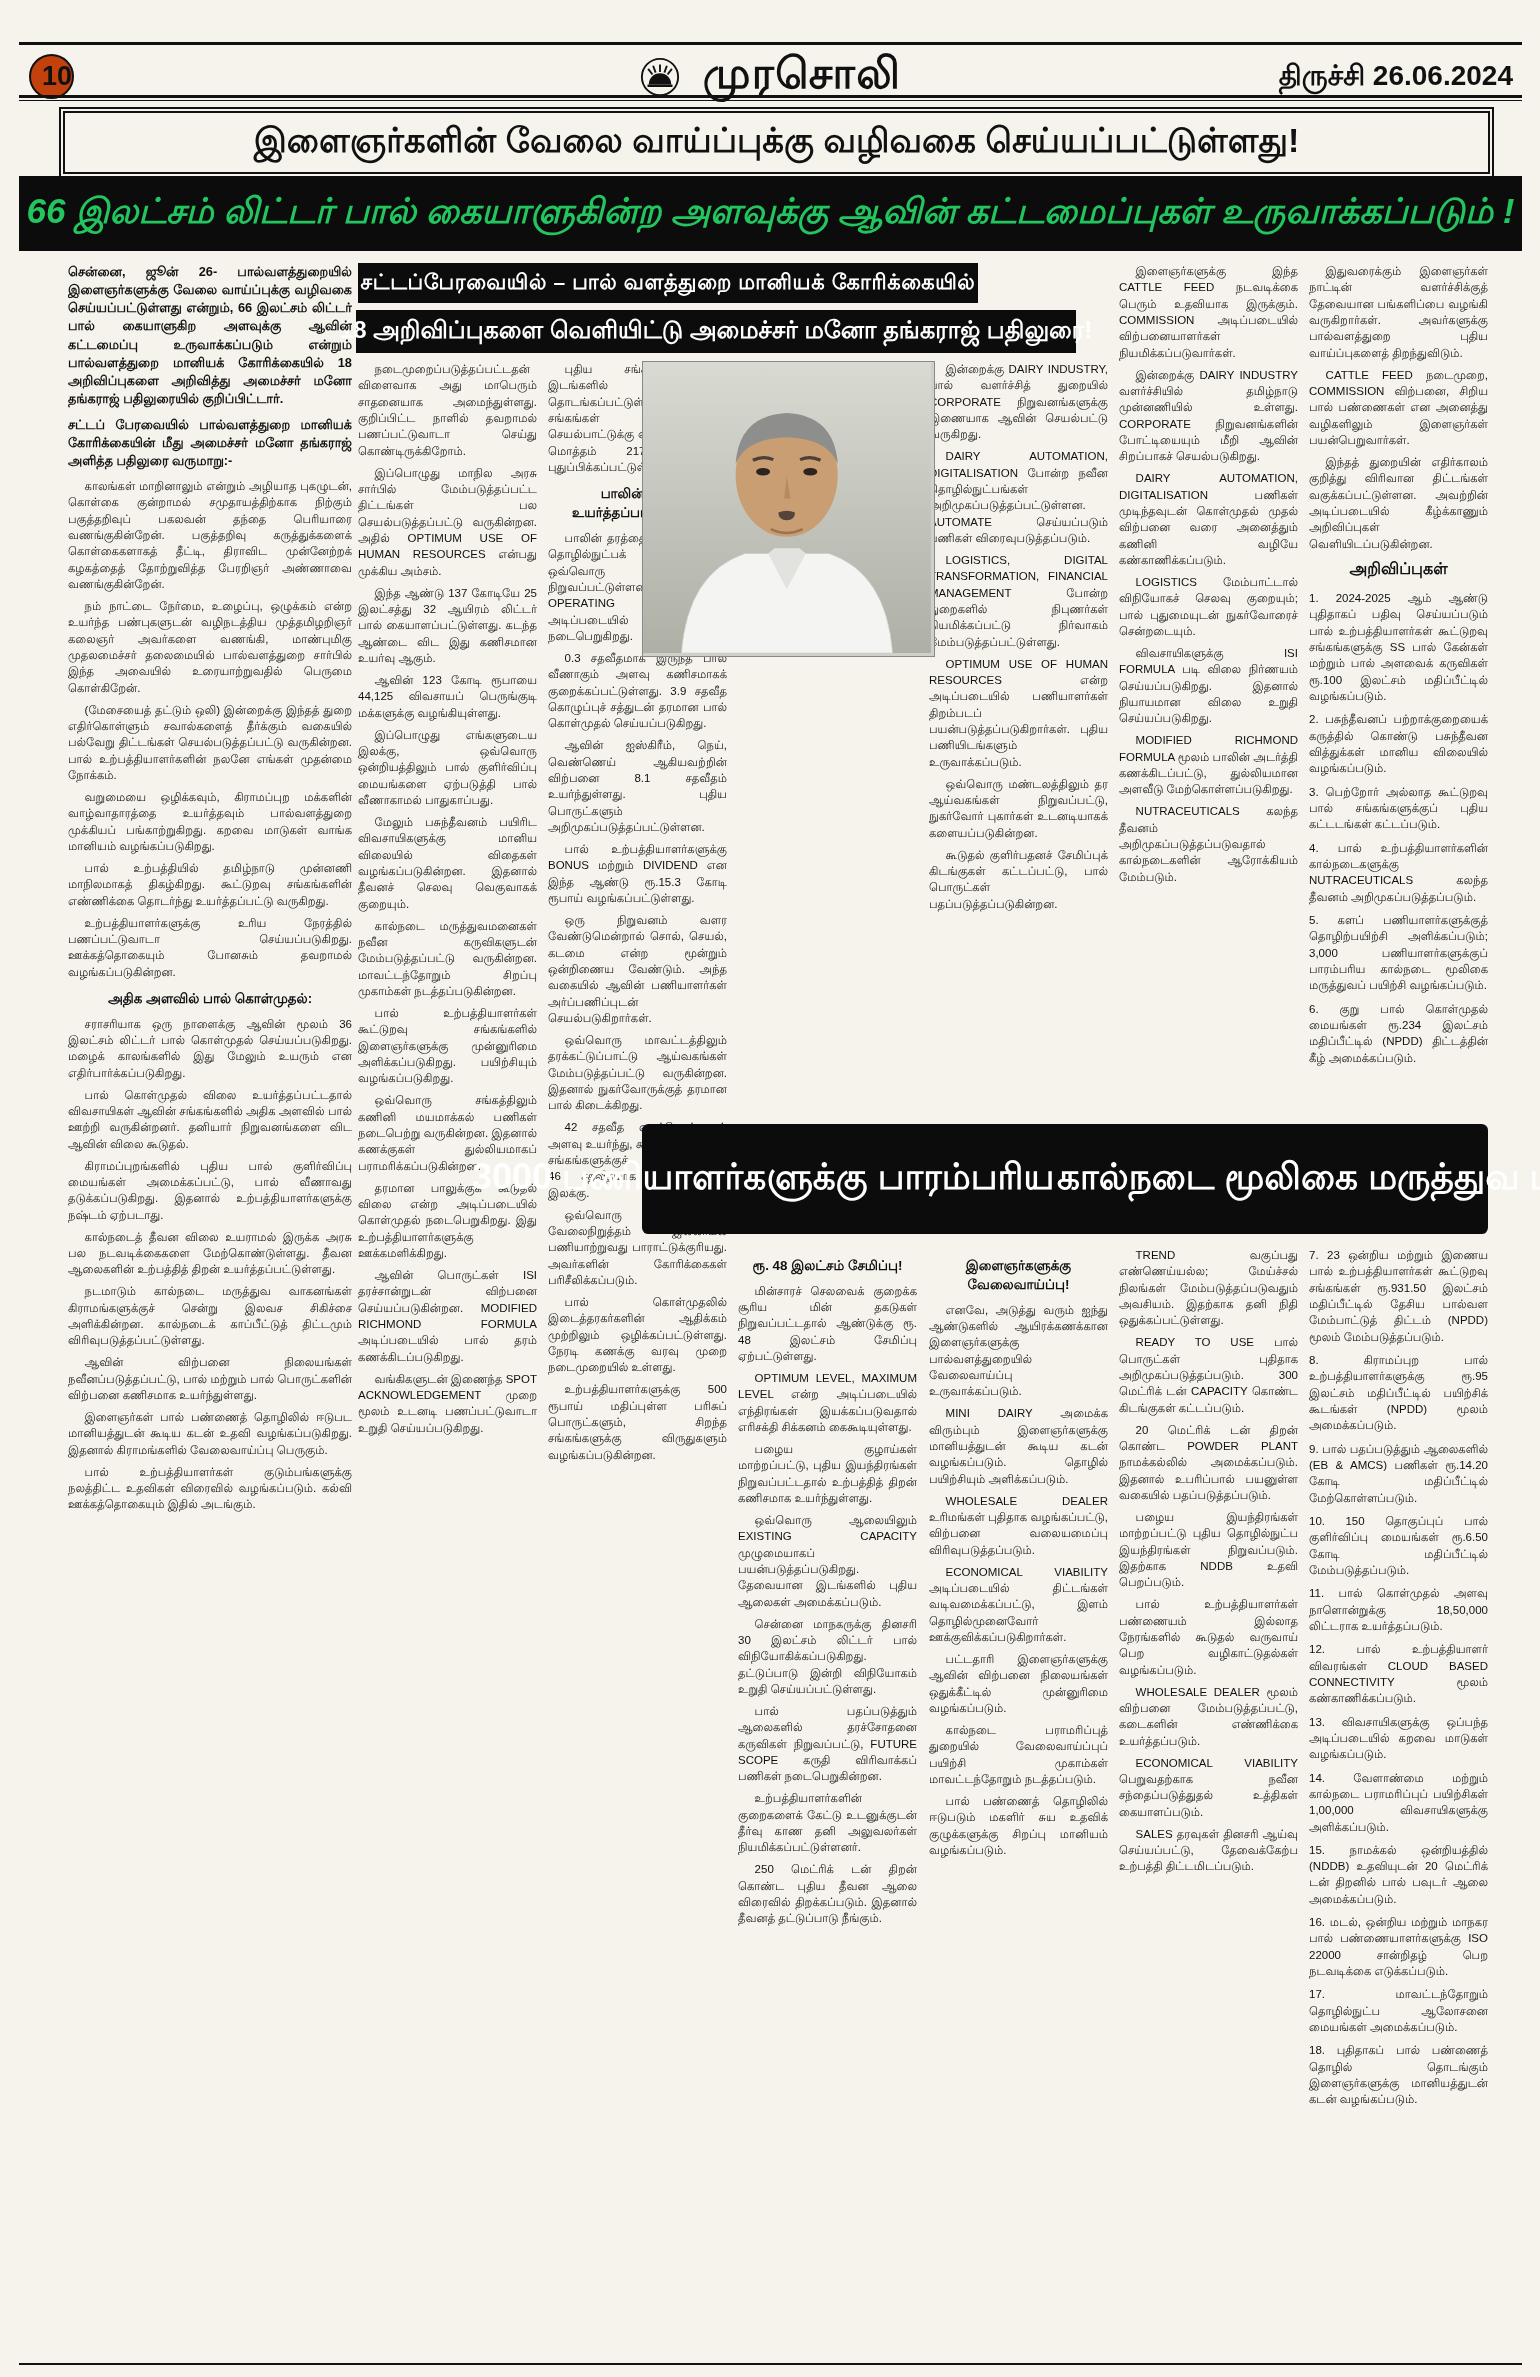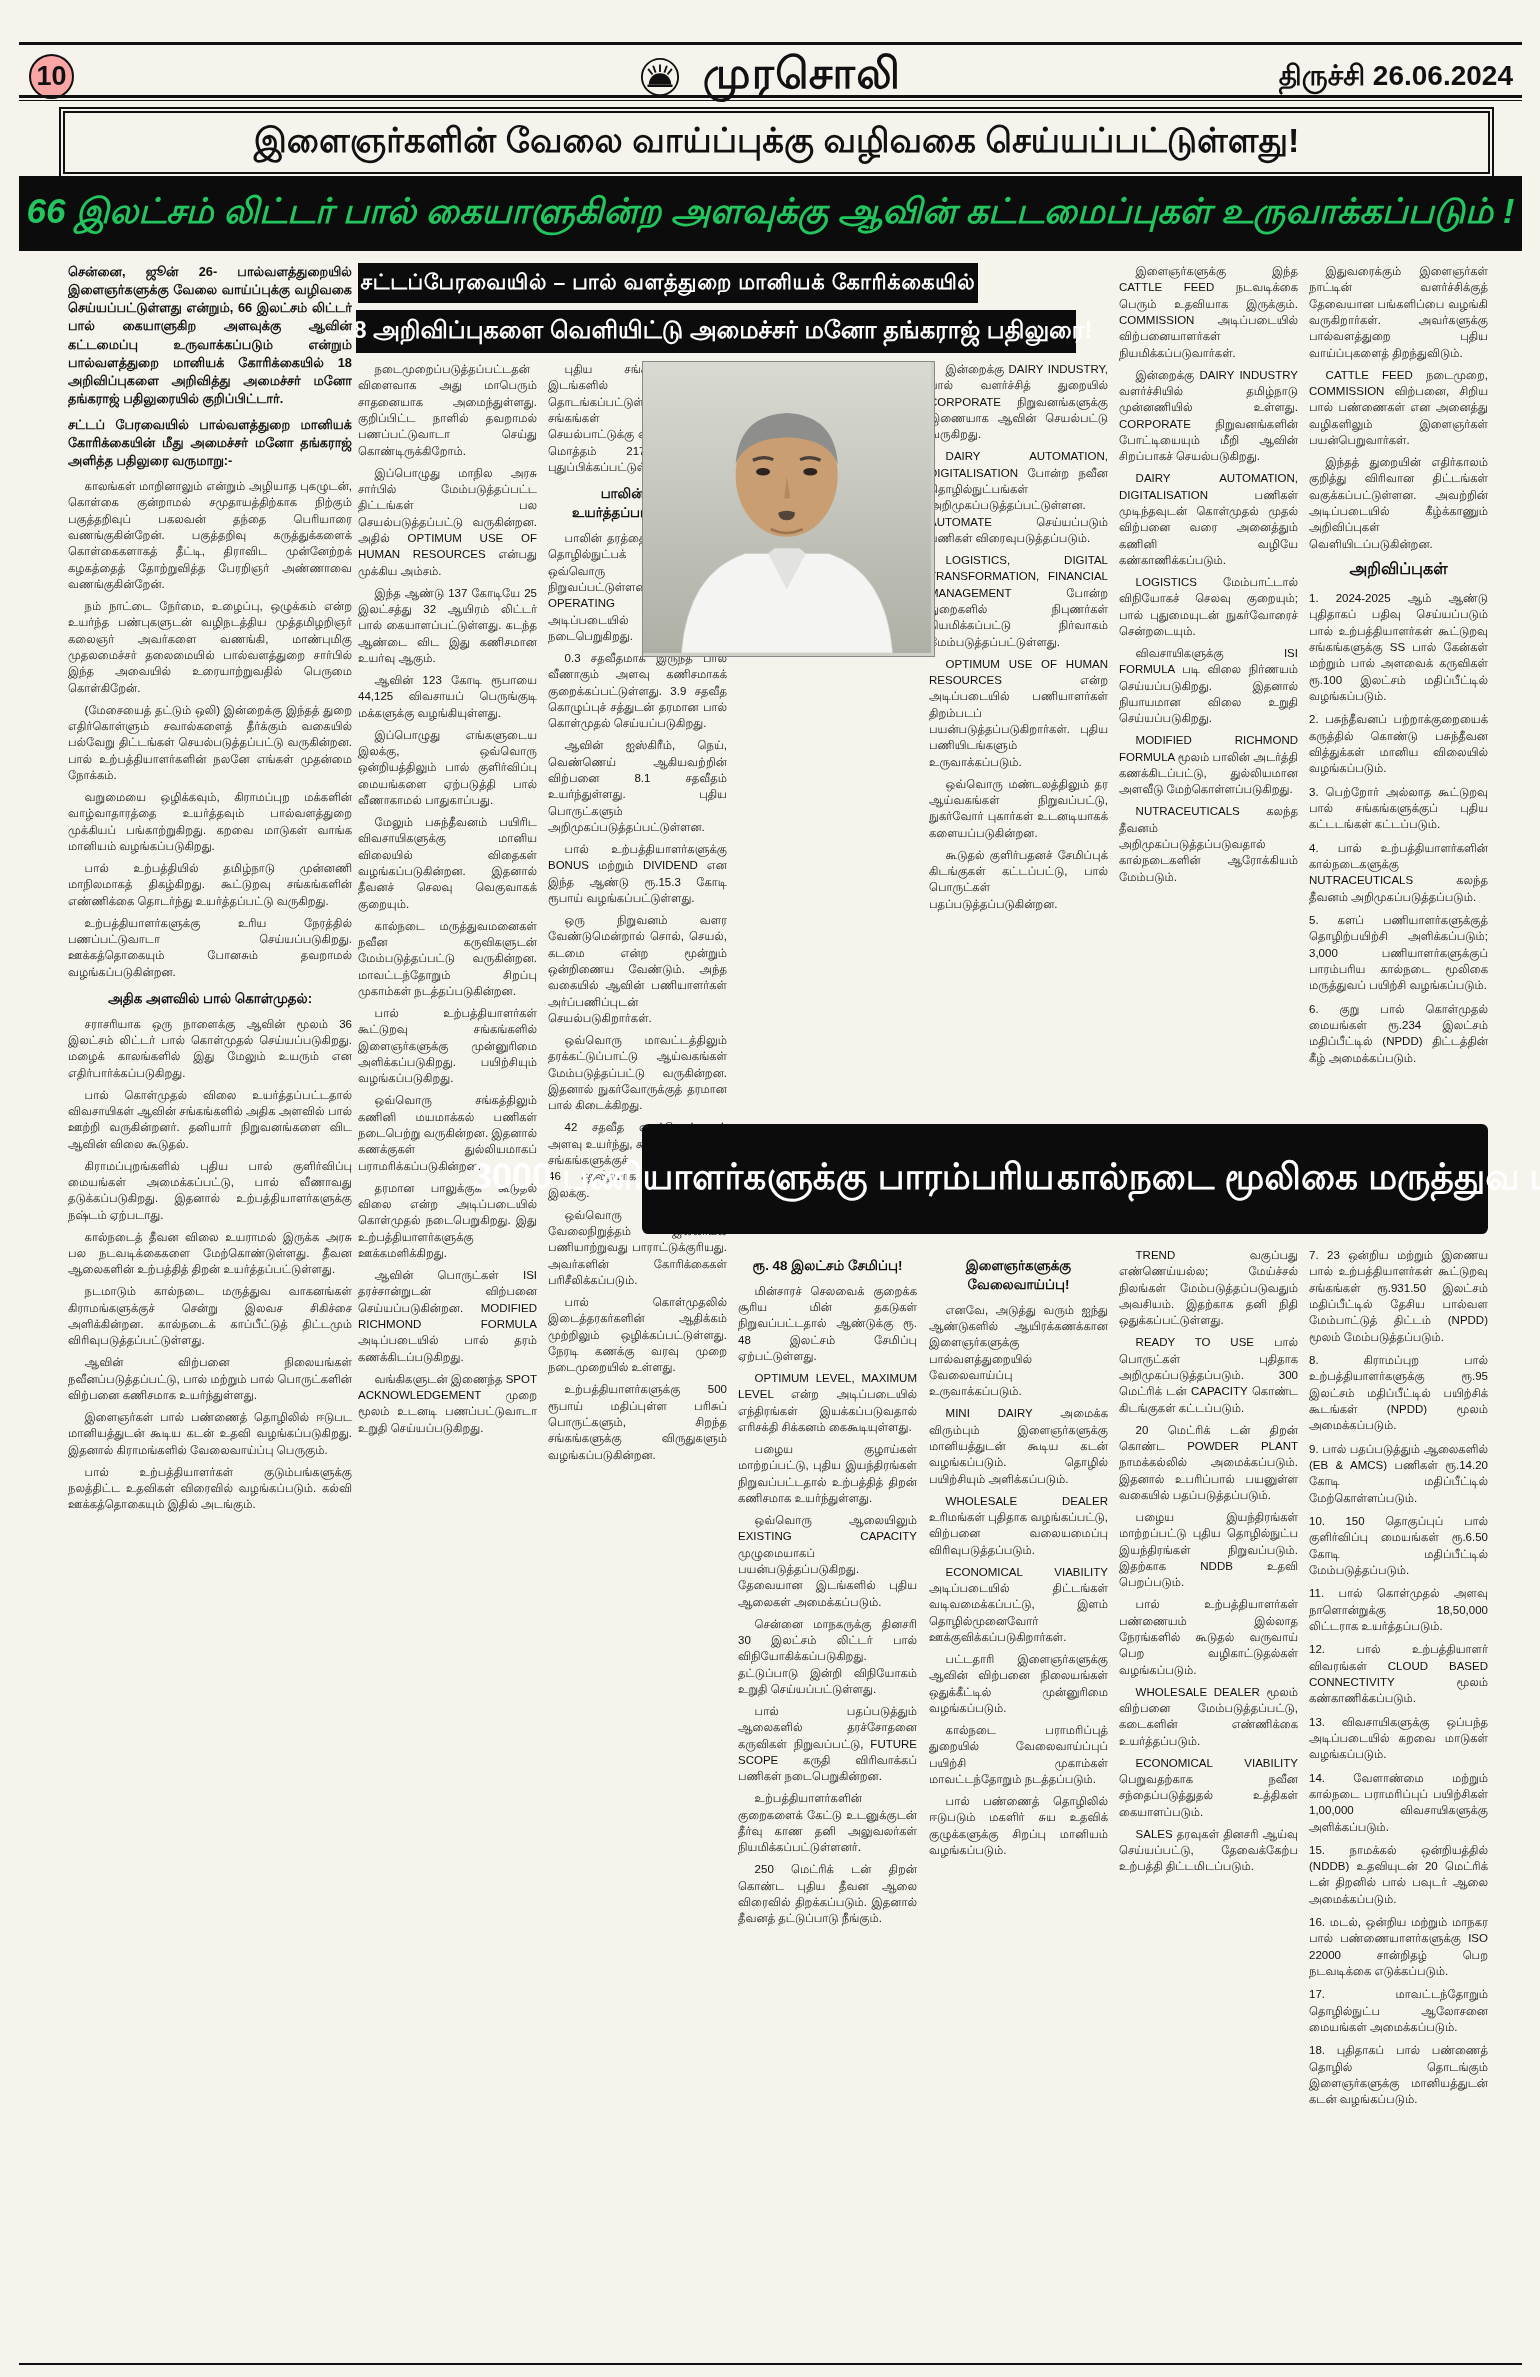--- a/index.html
+++ b/index.html
@@ -7,21 +7,21 @@
     width:1541px;height:2377px;position:relative;
     background:#e9e7e0;
     font-family:"Liberation Sans","DejaVu Sans",sans-serif;
     color:#111;
   }
   .page{position:absolute;left:0;top:0;width:1541px;height:2377px;background:#f5f3ec;overflow:hidden;}
   .rule{position:absolute;background:#111;}
   .block{position:absolute;overflow:hidden;}
   
   .page-num{position:absolute;left:29px;top:54px;width:41px;height:41px;border:2.6px solid #111;border-radius:50%;
-    display:flex;align-items:center;justify-content:center;font-size:27px;font-weight:bold;background:#fca5a5;}
+    display:flex;align-items:center;justify-content:flex-end;font-size:27px;font-weight:bold;background:#c2410c;}
   .masthead{position:absolute;left:0;top:49px;width:100%;display:flex;align-items:center;justify-content:center;gap:23px;}
   .masthead .title{font-size:43px;font-weight:800;letter-spacing:1.3px;}
   .edition{position:absolute;right:28px;top:60px;font-size:28px;font-weight:800;}
   
   .banner{position:absolute;left:59px;top:107px;width:1423px;height:59px;border:6.4px double #111;
     display:flex;align-items:center;justify-content:center;background:#f5f3ec;}
   .banner span{font-size:34px;font-weight:800;white-space:nowrap;}
   
   .headline{position:absolute;left:19px;top:176px;width:1503px;height:75px;background:#0c0c0c;
     display:flex;align-items:center;justify-content:center;}

